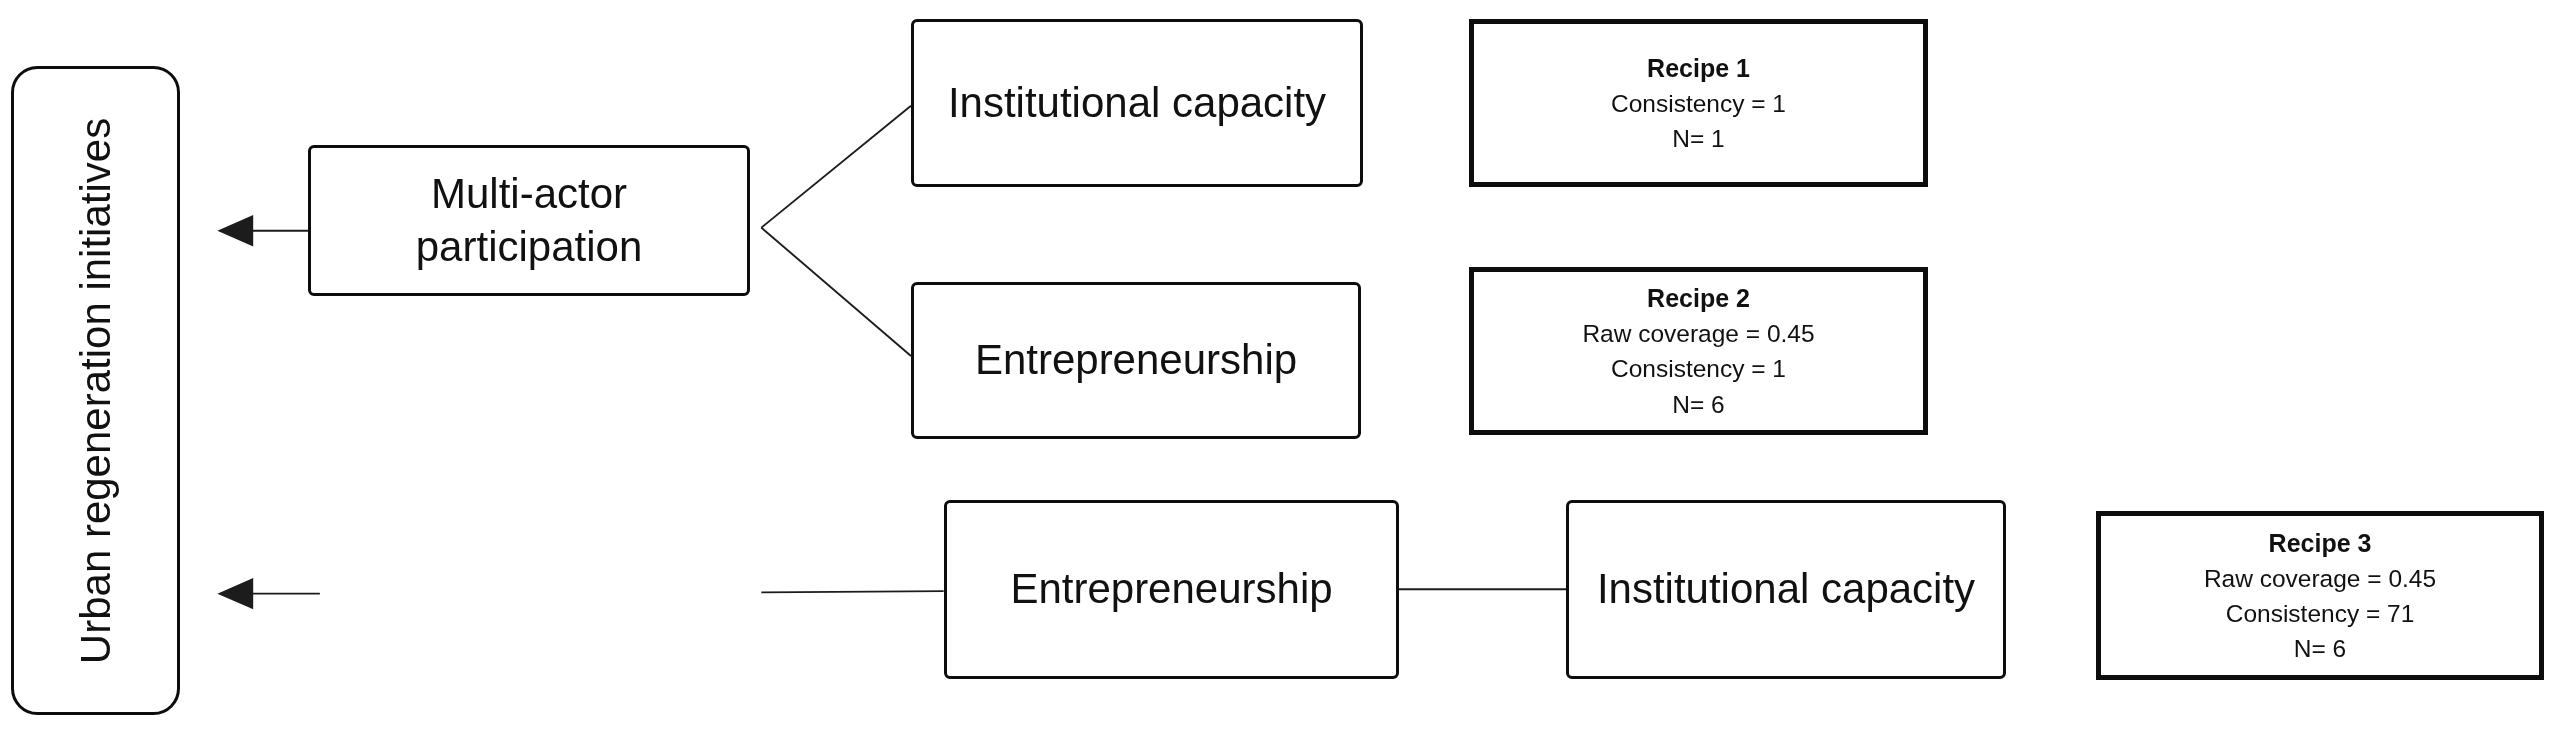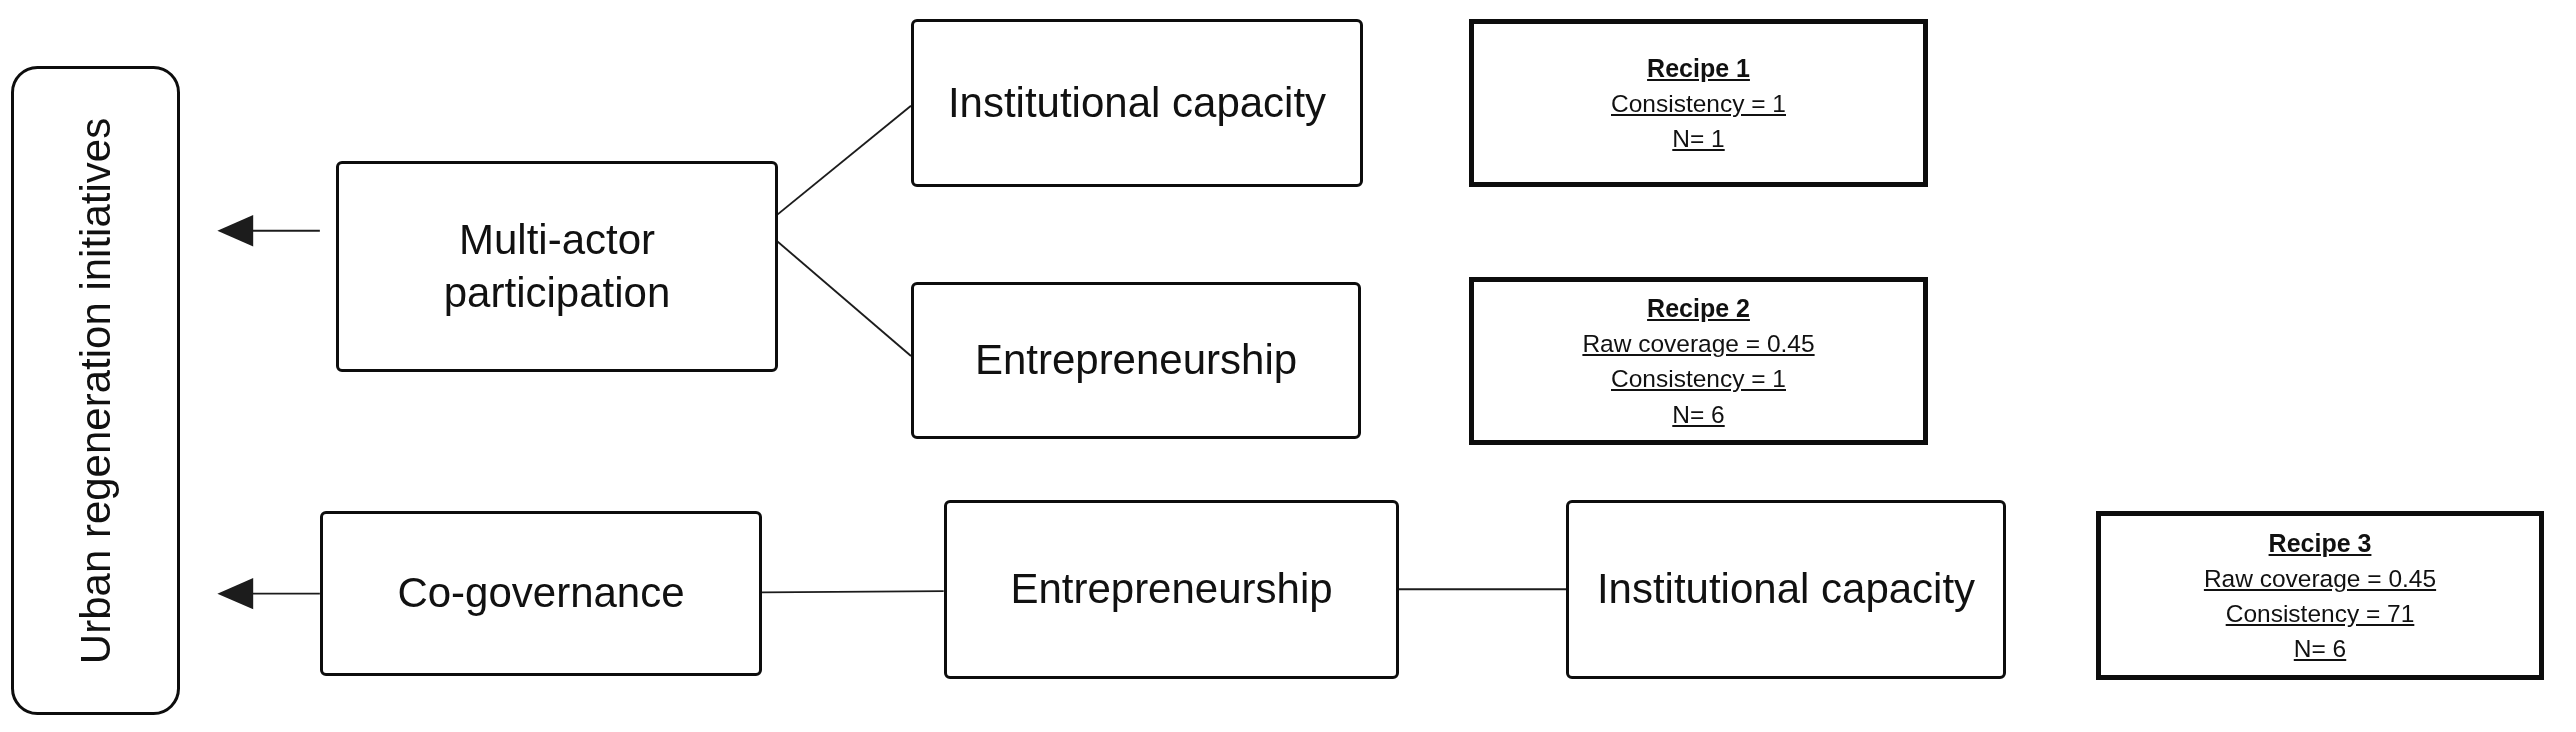--- a/index.html
+++ b/index.html
@@ -75,36 +75,35 @@
     box-sizing: border-box;
     background: #ffffff;
     border: 5px solid #0d0d0d;
     display: flex;
     flex-direction: column;
     align-items: center;
     justify-content: center;
     text-align: center;
     font-size: 24.5px;
     line-height: 1.44;
-    text-decoration: underline;
   }
   .recipe .recipe-title {
     font-weight: bold;
     font-size: 25px;
   }
   
-  .node-multi-actor          { left: 336px;  top: 145px; width: 442px; height: 211px; margin-top: 16px; }
+  .node-multi-actor          { left: 308px;  top: 145px; width: 442px; height: 151px; }
   .node-inst-top             { left: 911px; top: 19px;  width: 452px; height: 168px; }
   .node-entre-top            { left: 911px; top: 282px; width: 450px; height: 157px; }
   .node-co-gov               { left: 320px;  top: 511px; width: 442px; height: 165px; }
   .node-entre-bottom         { left: 944px; top: 500px; width: 455px; height: 179px; }
   .node-inst-bottom          { left: 1566px; top: 500px; width: 440px; height: 179px; }
   
   .recipe-1 { left: 1469px; top: 19px;  width: 459px; height: 168px; }
-  .recipe-2 { left: 1469px; top: 277px; width: 459px; height: 168px; }
+  .recipe-2 { left: 1469px; top: 267px; width: 459px; height: 168px; }
   .recipe-3 { left: 2096px; top: 511px; width: 448px; height: 169px; }
 </style>
 </head>
 <body>
 
 <div class="canvas">
 
   <svg class="connector-layer" viewBox="0 0 4095 1164" xmlns="http://www.w3.org/2000/svg">
 
     <line x1="508" y1="367" x2="396" y2="367"></line>
@@ -129,23 +128,20 @@
   </div>
 
   <div class="node node-inst-top">
     <div class="label">Institutional capacity</div>
   </div>
 
   <div class="node node-entre-top">
     <div class="label">Entrepreneurship</div>
   </div>
 
-  <div class="node node-co-gov">
-    <div class="label">Co-governance</div>
-  </div>
 
   <div class="node node-entre-bottom">
     <div class="label">Entrepreneurship</div>
   </div>
 
   <div class="node node-inst-bottom">
     <div class="label">Institutional capacity</div>
   </div>
 
   <div class="recipe recipe-1">

